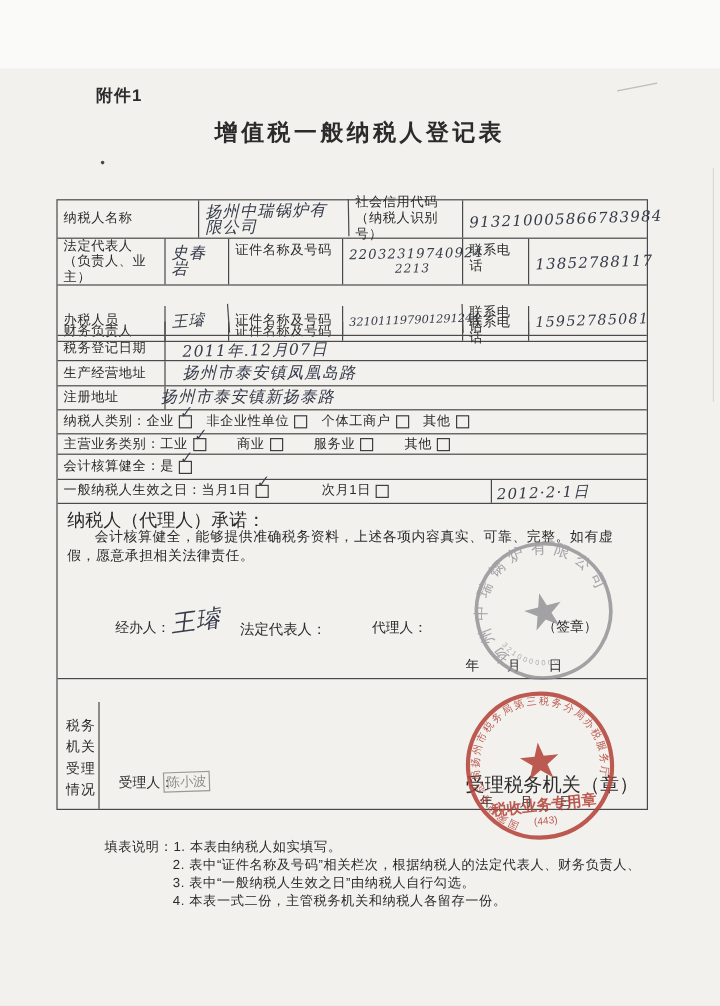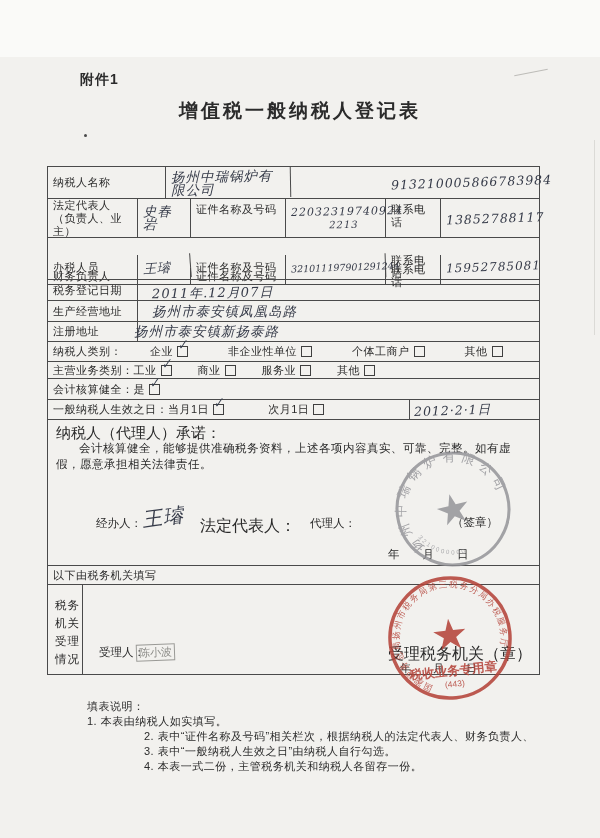--- a/index.html
+++ b/index.html
@@ -23,21 +23,21 @@
   .opt{display:inline-flex;align-items:center;margin-right:12px;}
   .optw{margin-right:26px;}
   .cb{display:inline-block;width:9px;height:9px;border:1px solid #3f3f3f;margin-left:4px;position:relative;top:0;}
   .ck{position:absolute;left:-1px;top:-9px;font-size:13px;color:#39404e;transform:rotate(-10deg);
       font-family:"DejaVu Serif",serif;font-style:italic;}
   .vlabel{font-size:11.5px;line-height:18px;letter-spacing:1px;padding:11px 0 0 7px;}
   .stampbox{display:inline-block;border:1px solid #9a9a96;color:#8b8b87;font-size:11px;padding:0 2px;transform:rotate(-2deg);}
   .seal{position:absolute;z-index:3;}
   .seal text{font-family:"Liberation Sans",sans-serif;}
   .notes{position:absolute;left:87px;top:699px;font-size:11px;line-height:15px;letter-spacing:.5px;z-index:0;}
-  .notes .row1{display:flex;flex-direction:column;}
+  .notes .row1{display:flex;}
   .notes .ind{margin-left:57px;}
   .notes .ind2{margin-left:65px;}
   .abs{position:absolute;}
 </style>
 </head>
 <body>
 
 <div class="page">
   <div class="topband"></div>
   <div class="scratch"></div>
@@ -45,20 +45,21 @@
 
   <div class="attachment">附件1</div>
   <div class="title">增值税一般纳税人登记表</div>
   <div class="dot"></div>
 
   <div class="tbl">
 
     <div class="trow" style="top:0;height:32px;">
       <div class="cell cr" style="left:0;width:118px;">纳税人名称</div>
       <div class="cell cr hw" style="left:118px;width:125px;font-size:13.5px;transform:rotate(-1deg);">扬州中瑞锅炉有限公司</div>
+      <div class="cell cr" style="left:243px;width:95px;">社会信用代码（纳税人识别号）</div>
       <div class="cell hw" style="left:338px;width:153px;font-size:12.5px;transform:rotate(-2deg);">913210005866783984</div>
     </div>
 
     <div class="trow" style="top:32px;height:39px;">
       <div class="cell cr" style="left:0;width:90px;">法定代表人（负责人、业主）</div>
       <div class="cell cr hw" style="left:90px;width:53px;font-size:13.5px;">史春岩</div>
       <div class="cell cr" style="left:143px;width:95px;align-items:flex-start;padding-top:4px;">证件名称及号码</div>
       <div class="cell cr" style="left:238px;width:100px;">
         <div class="hw" style="font-size:11px;transform:rotate(-1deg);">
           <div>22032319740924</div>
@@ -96,21 +97,21 @@
       <div class="cell cr" style="left:0;width:90px;">生产经营地址</div>
       <div class="cell hw" style="left:90px;width:401px;font-size:13.5px;padding-left:14px;">扬州市泰安镇凤凰岛路</div>
     </div>
 
     <div class="trow" style="top:155px;height:20px;">
       <div class="cell cr" style="left:0;width:90px;">注册地址</div>
       <div class="cell hw" style="left:72px;width:401px;font-size:13.5px;padding-left:14px;">扬州市泰安镇新扬泰路</div>
     </div>
 
     <div class="trow" style="top:175px;height:20px;">
-      <div class="cell" style="left:0;width:491px;gap:28px;">
+      <div class="cell" style="left:0;width:491px;">
         <span>纳税人类别：</span>
         <span class="opt">
             <span>企业</span>
             <span class="cb">
               <span class="ck">✓</span>
             </span>
           </span>
         <span class="opt">
             <span>非企业性单位</span>
             <span class="cb"></span>
@@ -178,29 +179,26 @@
       </div>
       <div class="vdiv" style="left:361px;"></div>
       <div class="cell hw" style="left:361px;width:130px;font-size:12.5px;transform:rotate(-2deg);">2012·2·1日</div>
     </div>
 
     <div class="trow" style="top:253px;height:146px;">
       <div class="abs" style="left:8px;top:4px;font-size:15px;">纳税人（代理人）承诺：</div>
       <div class="abs" style="left:8px;top:21px;width:474px;font-size:11.5px;line-height:15.5px;text-indent:23px;letter-spacing:.5px;">会计核算健全，能够提供准确税务资料，上述各项内容真实、可靠、完整。如有虚假，愿意承担相关法律责任。</div>
       <div class="abs" style="left:48px;top:96px;font-size:11.5px;">经办人：</div>
       <div class="abs hw" style="left:94px;top:84px;font-size:20px;transform:rotate(-8deg);">王璿</div>
-      <div class="abs" style="left:152px;top:96px;font-size:16px;">法定代表人：</div>
+      <div class="abs" style="left:152px;top:96px;font-size:12px;">法定代表人：</div>
       <div class="abs" style="left:262px;top:96px;font-size:11.5px;">代理人：</div>
       <div class="abs" style="left:404px;top:95px;font-size:11.5px;">（签章）</div>
       <div class="abs" style="left:340px;top:127px;font-size:11.5px;">年　　月　　日</div>
     </div>
 
-    <div class="trow" style="top:399px;height:19px;">
-      <div class="cell" style="left:0;width:491px;">以下由税务机关填写</div>
-    </div>
 
     <div class="trow" style="top:418px;height:89px;border-bottom:none;">
       <div class="cell cr" style="left:0;width:35px;align-items:flex-start;padding:0;">
         <div class="vlabel">
           <div>税务</div>
           <div>机关</div>
           <div>受理</div>
           <div>情况</div>
         </div>
       </div>

